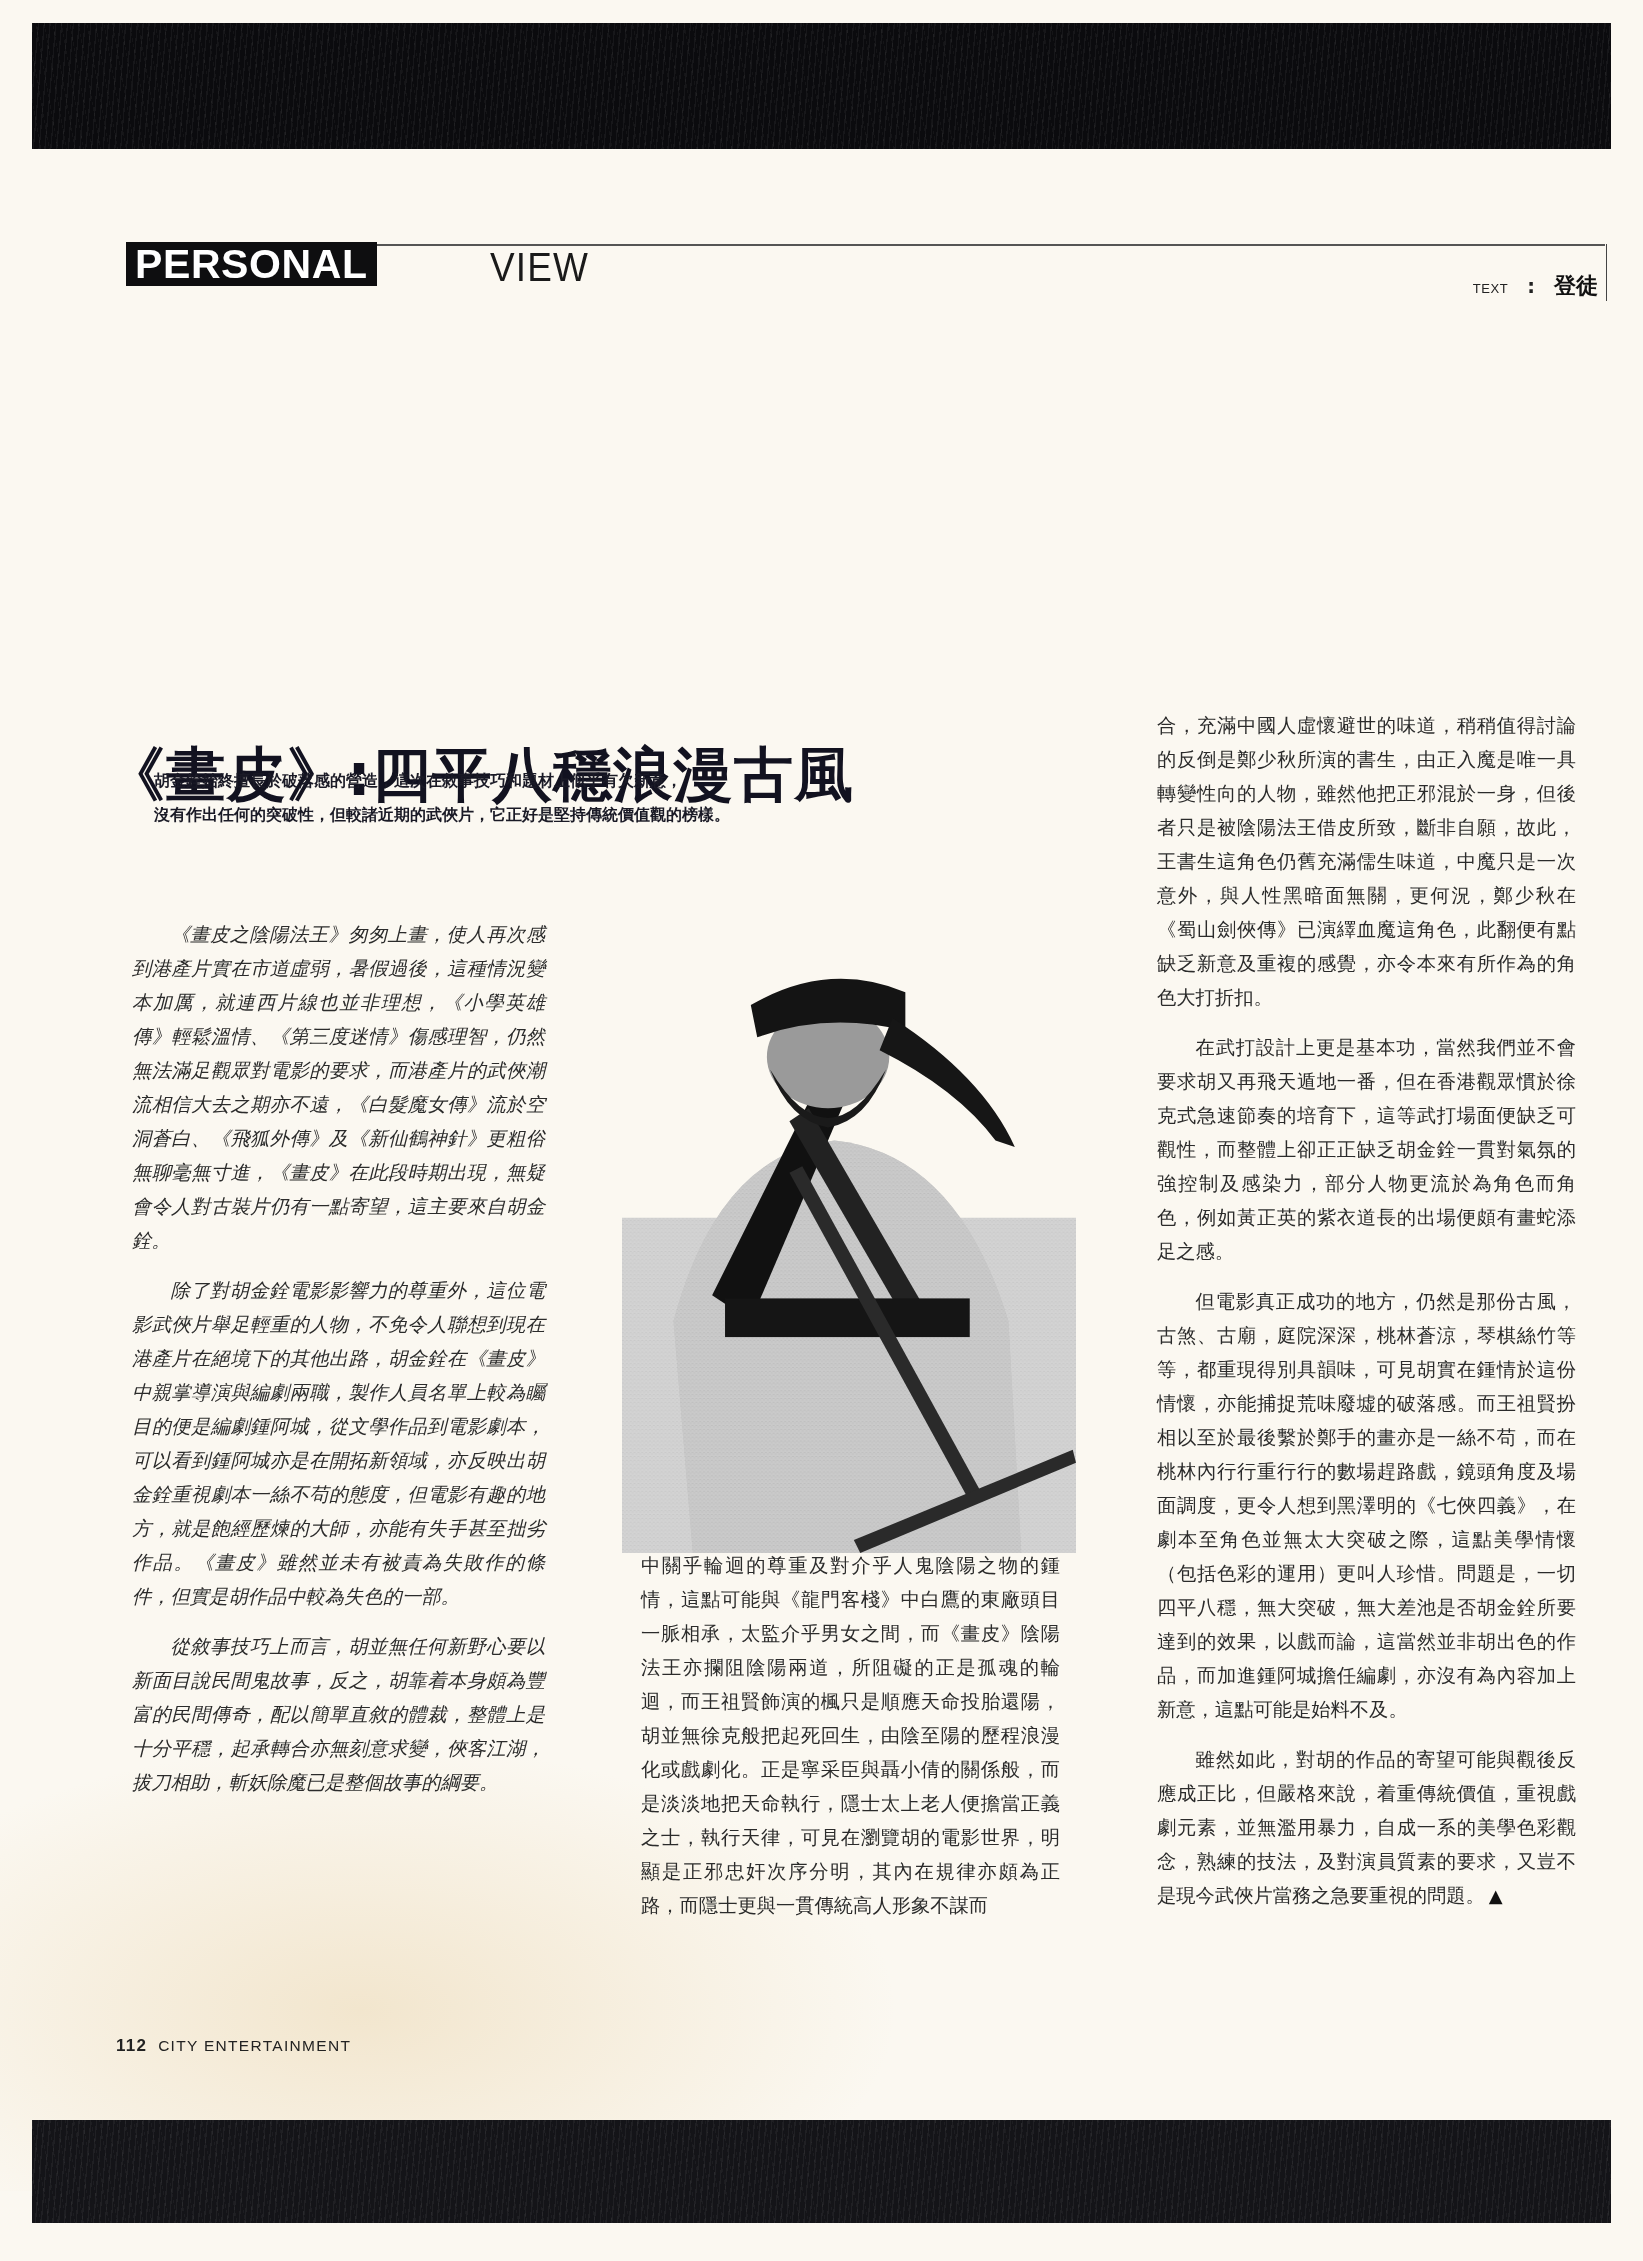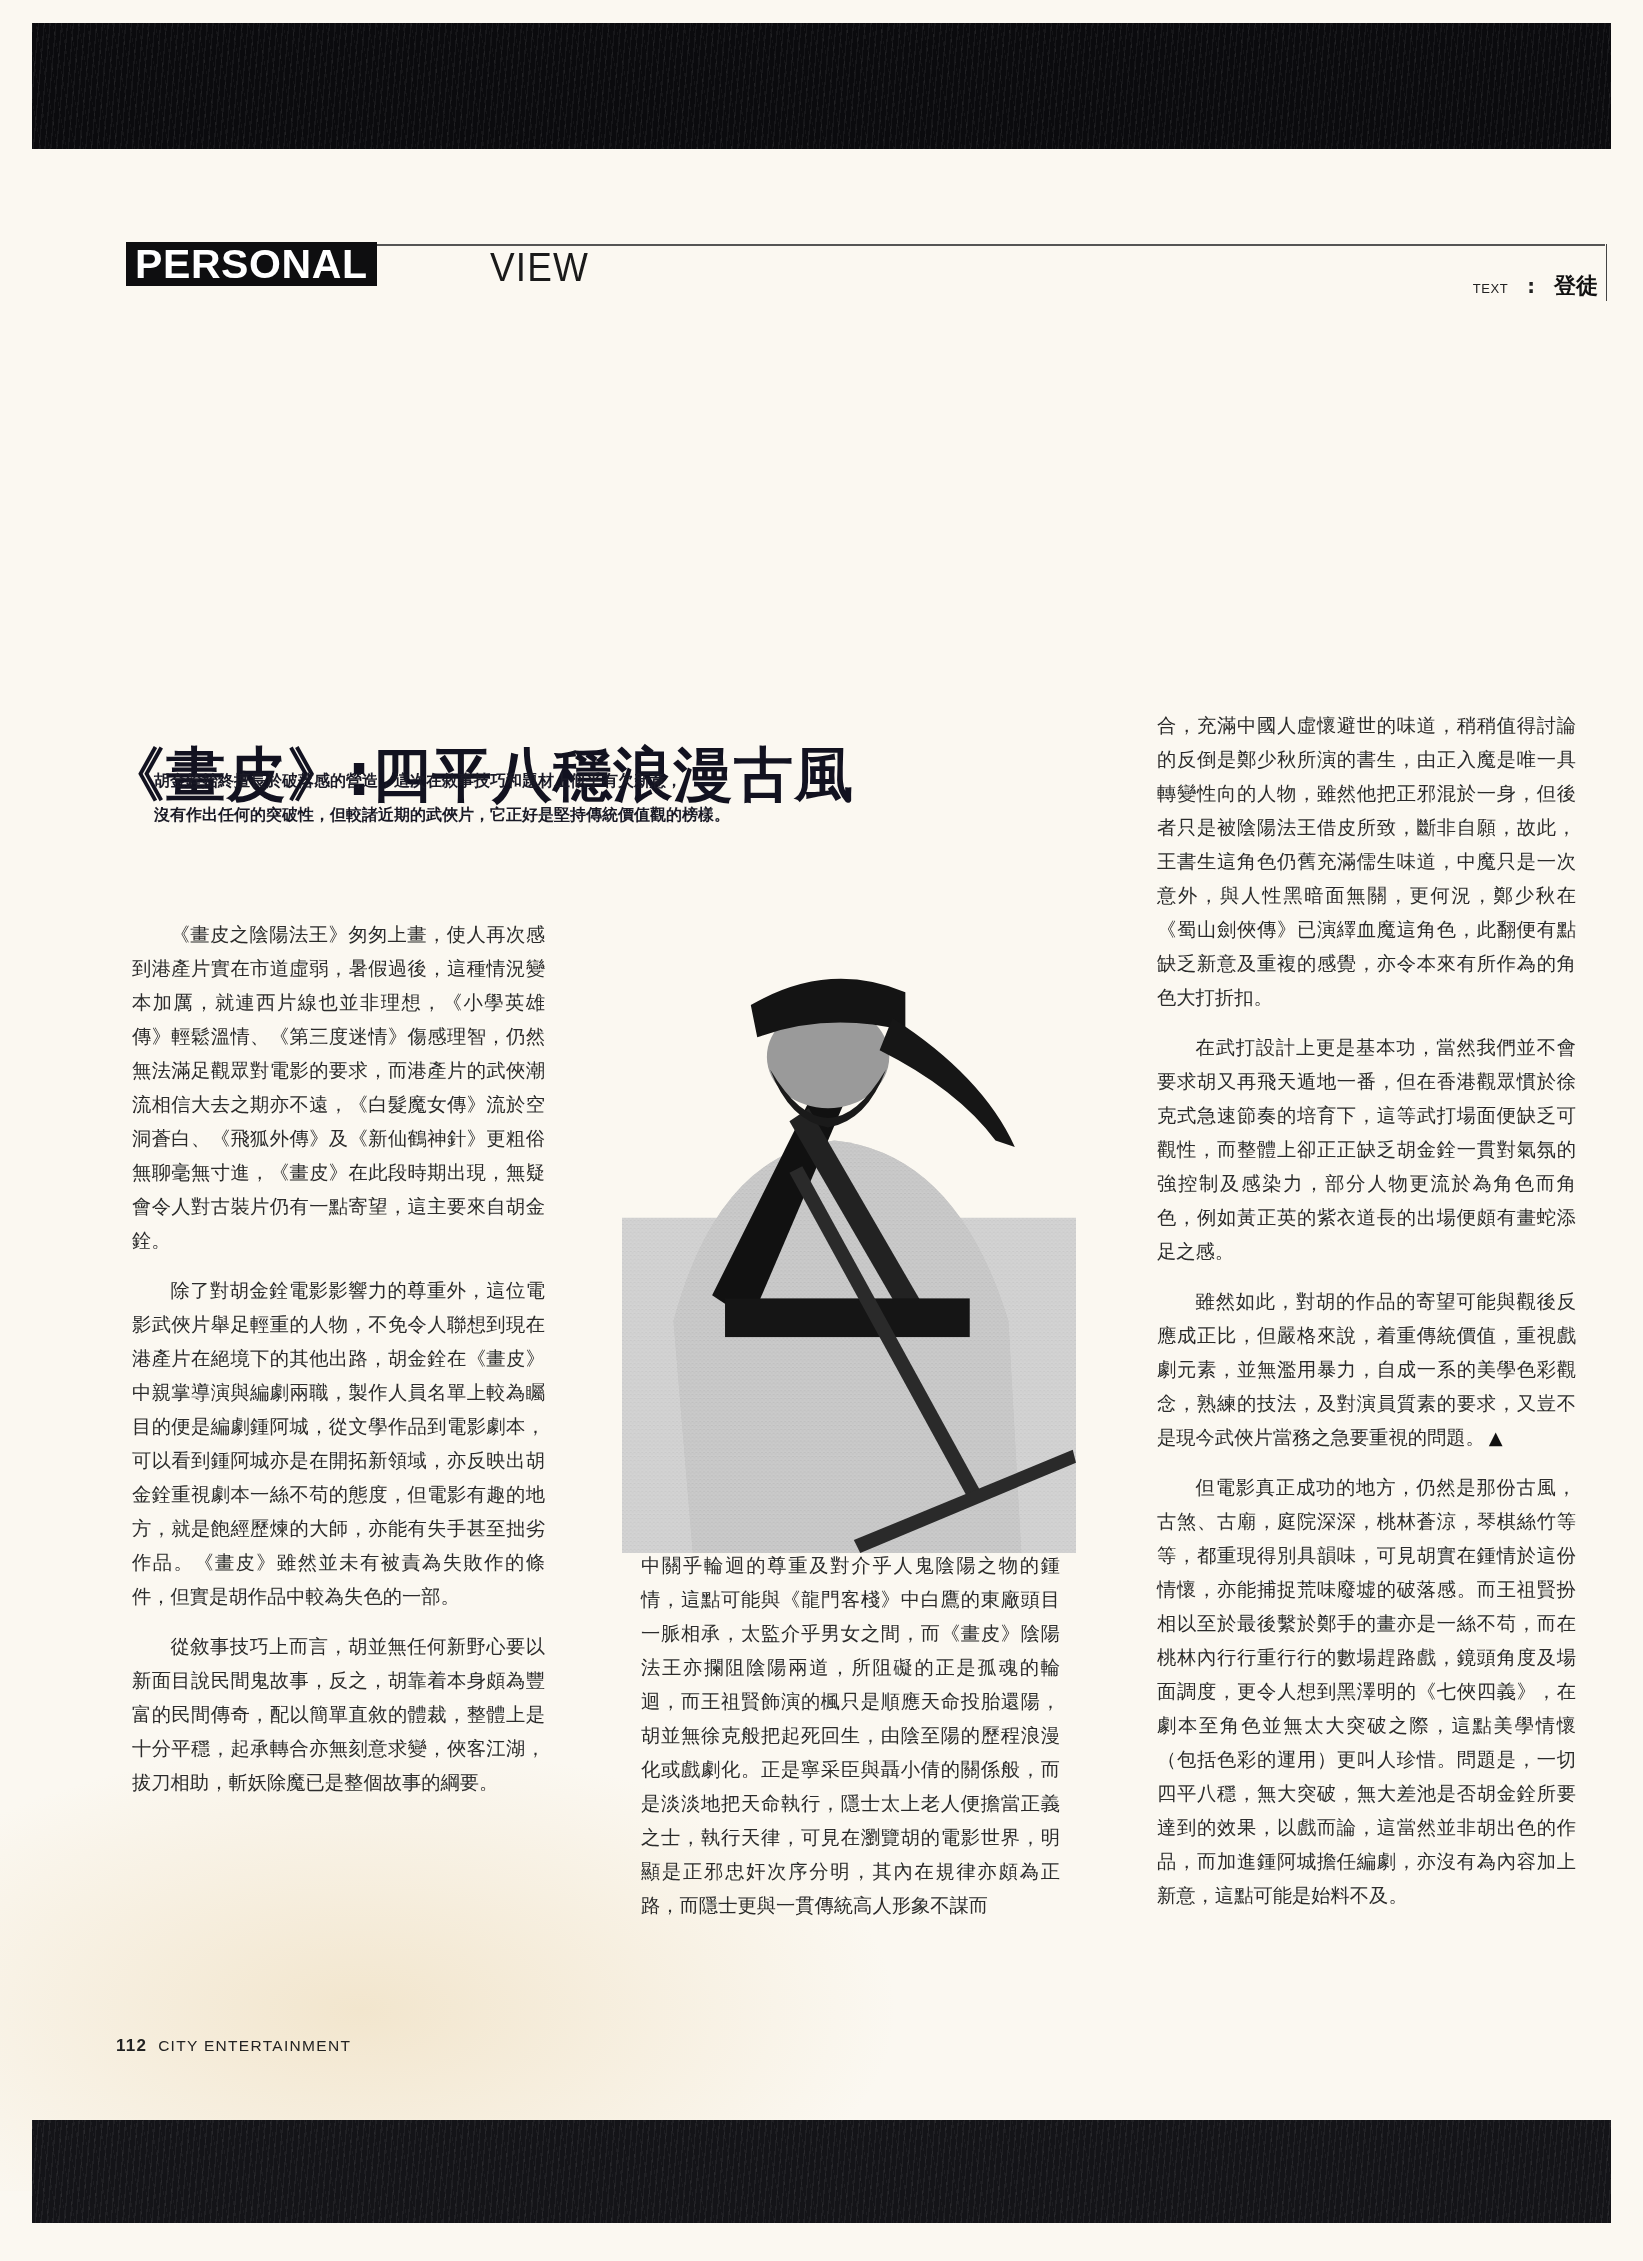--- a/index.html
+++ b/index.html
@@ -60,21 +60,21 @@
     font-size: 16px; font-weight: bold; color: #1a1a26; line-height: 34px; margin-left: 32px;
   }
   .deck p { margin: 0; white-space: nowrap; }
 
   .col {
     position: absolute; font-size: 19.3px; line-height: 34px; color: #2b2b2b;
     text-align: justify;
   }
   .col p { margin: 16px; text-indent: 2em; }
   .col p.cont { text-indent: 0; }
-  .col-left { left: 116px; top: 902px; width: 445px; }
+  .col-left { left: 116px; top: 902px; width: 445px; font-style: italic; }
   .col-mid  { left: 625px; top: 1533px; width: 451px; }
   .col-right{ left: 1141px; top: 693px; width: 451px; }
   .end-mark { font-size: 18px; color: #111; margin-left: 3.9px; }
 
   .photo {
     position: absolute; left: 622px; top: 960px; width: 454px; height: 593px;
     background: #fbf8f1;
   }
   .photo svg { width: 100%; height: 100%; display: block; }
 
@@ -147,22 +147,22 @@
   </svg>
 </div>
 
 <div class="col col-mid">
   <p class="cont">中關乎輪迴的尊重及對介乎人鬼陰陽之物的鍾情，這點可能與《龍門客棧》中白鷹的東廠頭目一脈相承，太監介乎男女之間，而《畫皮》陰陽法王亦攔阻陰陽兩道，所阻礙的正是孤魂的輪迴，而王祖賢飾演的楓只是順應天命投胎還陽，胡並無徐克般把起死回生，由陰至陽的歷程浪漫化或戲劇化。正是寧采臣與聶小倩的關係般，而是淡淡地把天命執行，隱士太上老人便擔當正義之士，執行天律，可見在瀏覽胡的電影世界，明顯是正邪忠奸次序分明，其內在規律亦頗為正路，而隱士更與一貫傳統高人形象不謀而</p>
 </div>
 
 <div class="col col-right">
   <p class="cont">合，充滿中國人虛懷避世的味道，稍稍值得討論的反倒是鄭少秋所演的書生，由正入魔是唯一具轉變性向的人物，雖然他把正邪混於一身，但後者只是被陰陽法王借皮所致，斷非自願，故此，王書生這角色仍舊充滿儒生味道，中魔只是一次意外，與人性黑暗面無關，更何況，鄭少秋在《蜀山劍俠傳》已演繹血魔這角色，此翻便有點缺乏新意及重複的感覺，亦令本來有所作為的角色大打折扣。</p>
   <p>在武打設計上更是基本功，當然我們並不會要求胡又再飛天遁地一番，但在香港觀眾慣於徐克式急速節奏的培育下，這等武打場面便缺乏可觀性，而整體上卻正正缺乏胡金銓一貫對氣氛的強控制及感染力，部分人物更流於為角色而角色，例如黃正英的紫衣道長的出場便頗有畫蛇添足之感。</p>
+  <p>但電影真正成功的地方，仍然是那份古風，古煞、古廟，庭院深深，桃林蒼涼，琴棋絲竹等等，都重現得別具韻味，可見胡實在鍾情於這份情懷，亦能捕捉荒味廢墟的破落感。而王祖賢扮相以至於最後繫於鄭手的畫亦是一絲不苟，而在桃林內行行重行行的數場趕路戲，鏡頭角度及場面調度，更令人想到黑澤明的《七俠四義》，在劇本至角色並無太大突破之際，這點美學情懷（包括色彩的運用）更叫人珍惜。問題是，一切四平八穩，無大突破，無大差池是否胡金銓所要達到的效果，以戲而論，這當然並非胡出色的作品，而加進鍾阿城擔任編劇，亦沒有為內容加上新意，這點可能是始料不及。</p>
   <p><span>雖然如此，對胡的作品的寄望可能與觀後反應成正比，但嚴格來說，着重傳統價值，重視戲劇元素，並無濫用暴力，自成一系的美學色彩觀念，熟練的技法，及對演員質素的要求，又豈不是現今武俠片當務之急要重視的問題。</span><span class="end-mark">▲</span></p>
-  <p>但電影真正成功的地方，仍然是那份古風，古煞、古廟，庭院深深，桃林蒼涼，琴棋絲竹等等，都重現得別具韻味，可見胡實在鍾情於這份情懷，亦能捕捉荒味廢墟的破落感。而王祖賢扮相以至於最後繫於鄭手的畫亦是一絲不苟，而在桃林內行行重行行的數場趕路戲，鏡頭角度及場面調度，更令人想到黑澤明的《七俠四義》，在劇本至角色並無太大突破之際，這點美學情懷（包括色彩的運用）更叫人珍惜。問題是，一切四平八穩，無大突破，無大差池是否胡金銓所要達到的效果，以戲而論，這當然並非胡出色的作品，而加進鍾阿城擔任編劇，亦沒有為內容加上新意，這點可能是始料不及。</p>
 </div>
 
 <div class="footer">
   <span class="footer-page">112</span>
   <span>CITY ENTERTAINMENT</span>
 </div>
 
 <div class="band band-bottom"></div>
 
 

